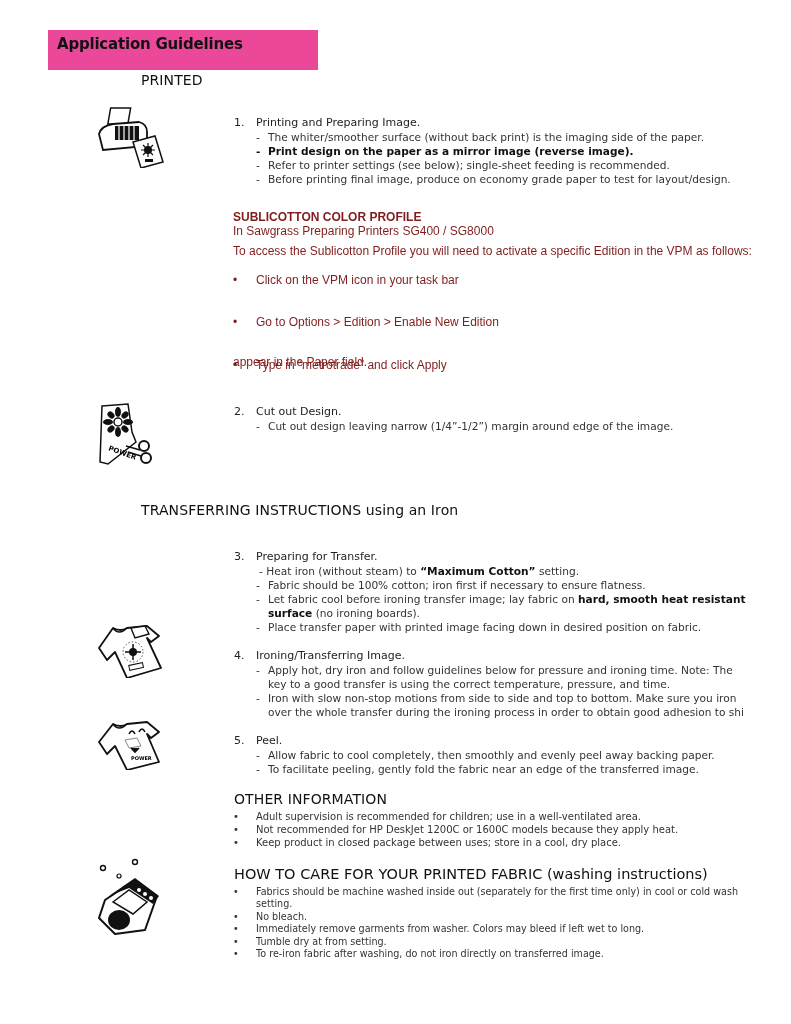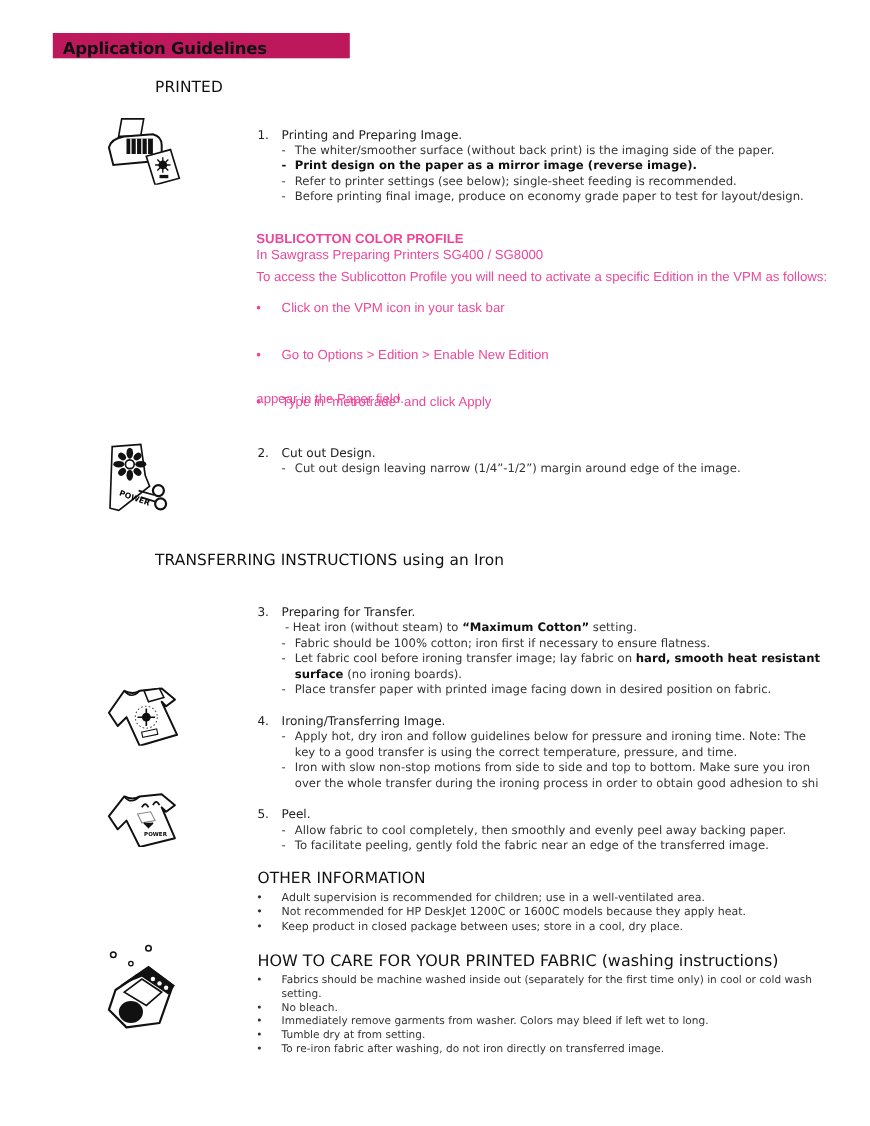--- a/index.html
+++ b/index.html
@@ -1,32 +1,32 @@
 <!DOCTYPE html>
 <html><head>
 <meta charset="utf-8">
 <style>
   html, body { margin:0; padding:0; background:#ffffff; }
   body { width:791px; height:1024px; position:relative; overflow:hidden; color:#1a1a1a;
          font-family:"DejaVu Sans", sans-serif; }
   .abs { position:absolute; }
-  .banner { left:48px; top:30px; width:270px; height:23px; background:#be185d; }
+  .banner { left:48px; top:30px; width:270px; height:40px; background:#ec4899; }
   .banner span { position:absolute; left:9px; top:5px; font-family:"DejaVu Sans", sans-serif; font-weight:bold;
                  font-size:15px; color:#111; letter-spacing:-0.2px; }
   .h-section { font-family:"DejaVu Sans", sans-serif; font-size:14px; color:#111; letter-spacing:0.1px; }
   .h-section2 { font-family:"DejaVu Sans", sans-serif; font-size:14.5px; color:#111; }
   .step-title { font-family:"DejaVu Sans", sans-serif; font-size:11px; color:#222; }
   .step-num { position:absolute; left:0; }
   .step-text { position:absolute; left:22px; }
   .sub { font-family:"DejaVu Sans", sans-serif; font-size:10.6px; color:#333; line-height:14px; }
   .sub .line { position:relative; padding-left:12px; white-space:nowrap; }
   .sub .line .dash { position:absolute; left:0; }
   .sub .cont { padding-left:12px; white-space:nowrap; }
   .bold { font-weight:bold; color:#111; }
-  .arial { font-family:"Liberation Sans", sans-serif; font-size:12px; color:#ec4899; }
+  .arial { font-family:"Liberation Sans", sans-serif; font-size:12px; color:#7f1d1d; }
   .bullet-row { position:relative; padding-left:23px; }
   .bullet-row .dot { position:absolute; left:0; top:0; }
   .small-list { font-family:"DejaVu Sans", sans-serif; font-size:10px; color:#333; line-height:13.2px; }
   .small-list .item { position:relative; padding-left:23px; white-space:nowrap; }
   .small-list .item .dot { position:absolute; left:0; }
   svg { display:block; }
 </style>
 </head>
 <body>
 

